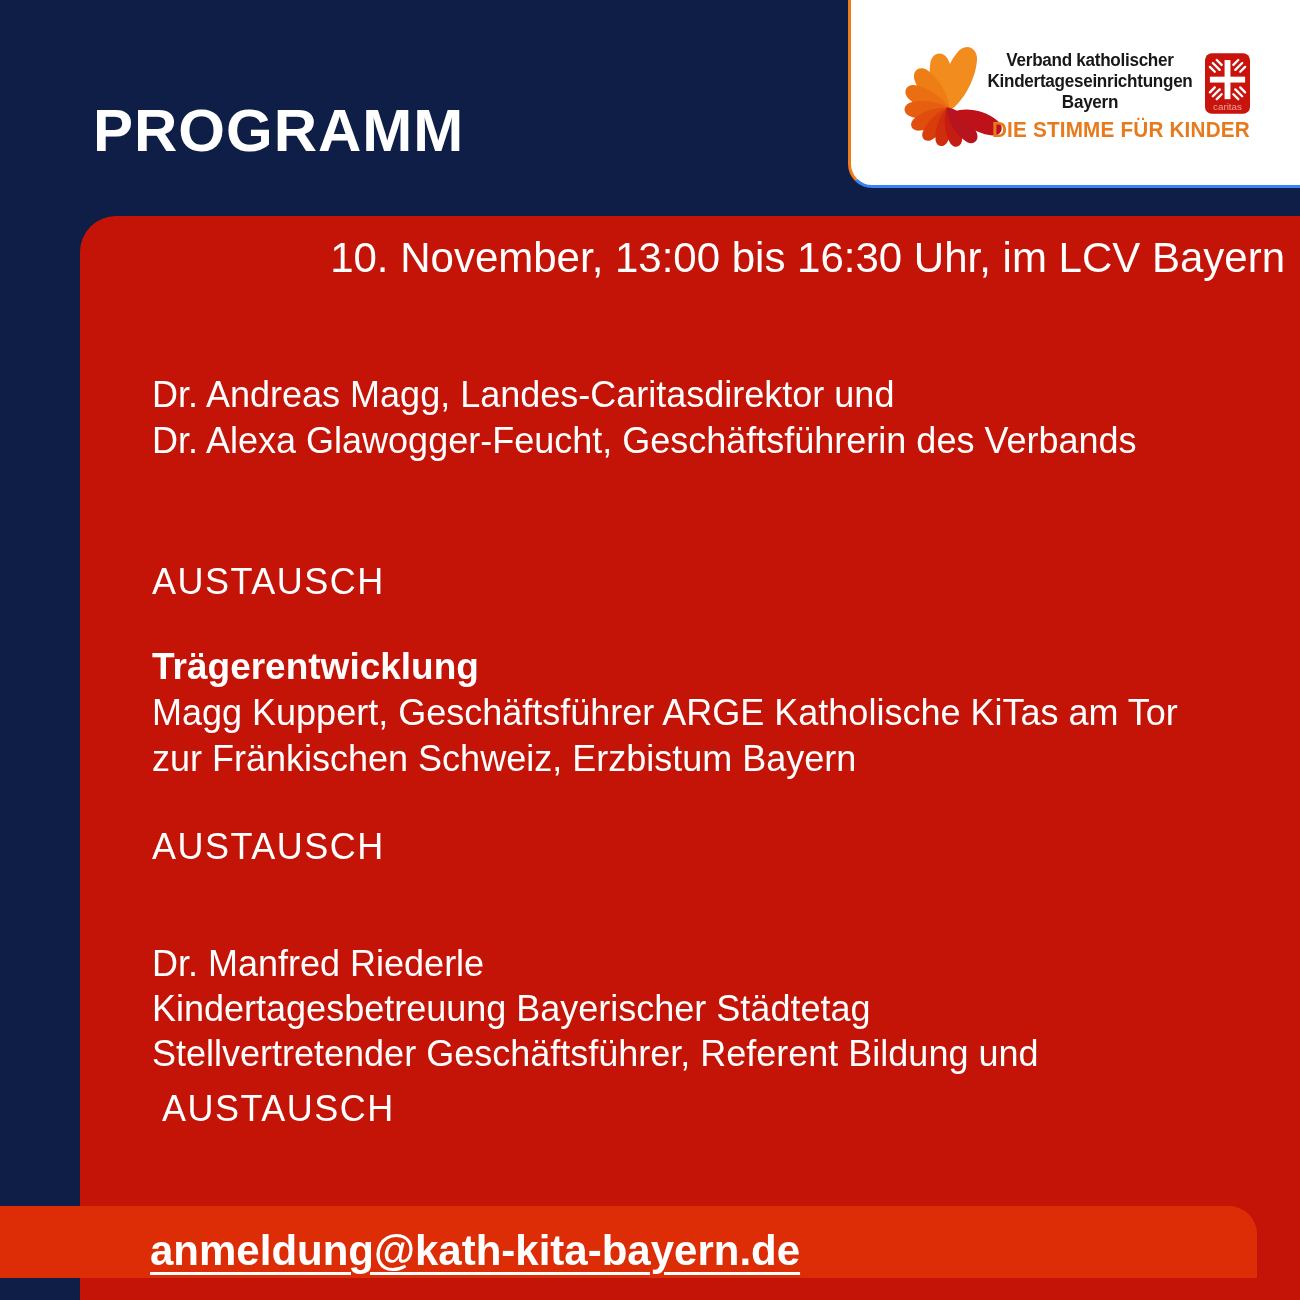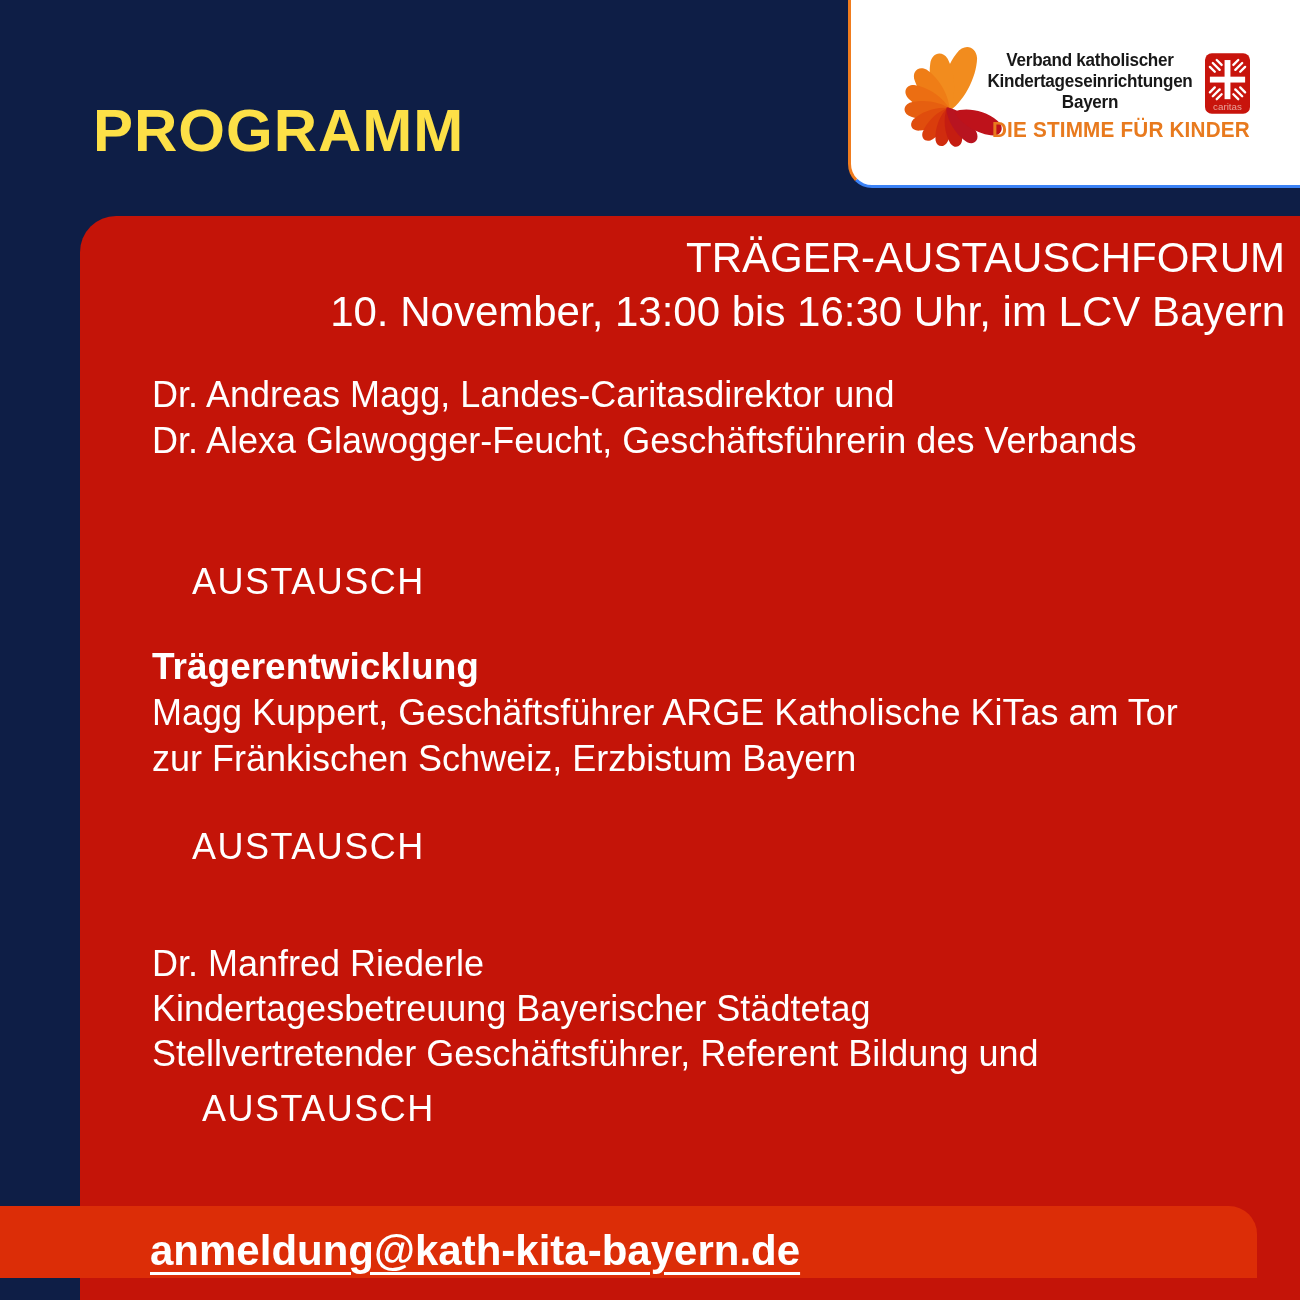--- a/index.html
+++ b/index.html
@@ -7,21 +7,21 @@
     width:1300px;height:1300px;position:relative;overflow:hidden;
     background:#0E1E46;
     font-family:"Liberation Sans", sans-serif;
   }
   .red-panel{
     position:absolute;left:80px;top:216px;right:0;bottom:0;
     background:#C41408;border-top-left-radius:36px;z-index:1;
   }
   .page-title{
     position:absolute;left:93px;top:100px;z-index:2;
-    color:#fde047;font-size:60px;font-weight:bold;letter-spacing:1px;line-height:62px;
+    color:#ffffff;font-size:60px;font-weight:bold;letter-spacing:1px;line-height:62px;
   }
   .logo-box{
     position:absolute;left:848px;top:0;width:449px;height:185px;z-index:4;
     background:#FFFFFF;
     border-left:3px solid #F07C1E;border-bottom:3px solid #3b82f6;
     border-bottom-left-radius:24px;
   }
   .fan{position:absolute;left:22px;top:22px;}
   .org-text{
     position:absolute;left:108px;top:50px;width:262px;
@@ -34,21 +34,21 @@
     transform:scaleX(0.94);transform-origin:left;
   }
   .caritas{position:absolute;left:354px;top:53px;}
   .event-header{
     position:absolute;right:15px;top:231px;z-index:2;width:1100px;
     text-align:right;color:#FFFFFF;font-size:42px;line-height:54px;font-weight:400;
   }
   .txt{position:absolute;z-index:2;color:#FFFFFF;font-size:36px;line-height:46px;}
   .session-title{font-weight:bold;font-size:37px;}
   .bold{font-weight:normal;}
-  .break-row{letter-spacing:1.5px;margin-left:40px;}
+  .break-row{letter-spacing:1.5px;}
   .s1{left:152px;top:372px;}
   .b1{left:152px;top:559px;}
   .s2{left:152px;top:644px;}
   .b2{left:152px;top:824px;}
   .s3{left:152px;top:941px;line-height:45px;}
   .b3{left:162px;top:1086px;}
   .footer-bar{
     position:absolute;left:0;top:1206px;width:1257px;height:72px;z-index:3;
     background:#DC2D07;border-top-right-radius:28px;
   }
@@ -103,21 +103,20 @@
         <line x1="5" y1="40" x2="10" y2="35"></line>
       <line x1="38" y1="44" x2="31" y2="37"></line>
         <line x1="34" y1="47" x2="29" y2="42"></line>
         <line x1="41" y1="40" x2="36" y2="35"></line>
     </g>
     <text x="23" y="58" text-anchor="middle" font-family="Liberation Sans, sans-serif" font-size="10" fill="#E8A39A">caritas</text>
   </svg>
 </div>
 
 <div class="event-header">
-  <div>TRÄGER-AUSTAUSCHFORUM</div>
   <div>10. November, 13:00 bis 16:30 Uhr, im LCV Bayern</div>
 </div>
 
 <div class="txt s1">
   <div><span class="bold">Dr. Andreas Magg</span><span>, Landes-Caritasdirektor und</span></div>
   <div><span class="bold">Dr. Alexa Glawogger-Feucht</span><span>, Geschäftsführerin des Verbands</span></div>
 </div>
 
 <div class="txt b1 break-row">AUSTAUSCH</div>
 

